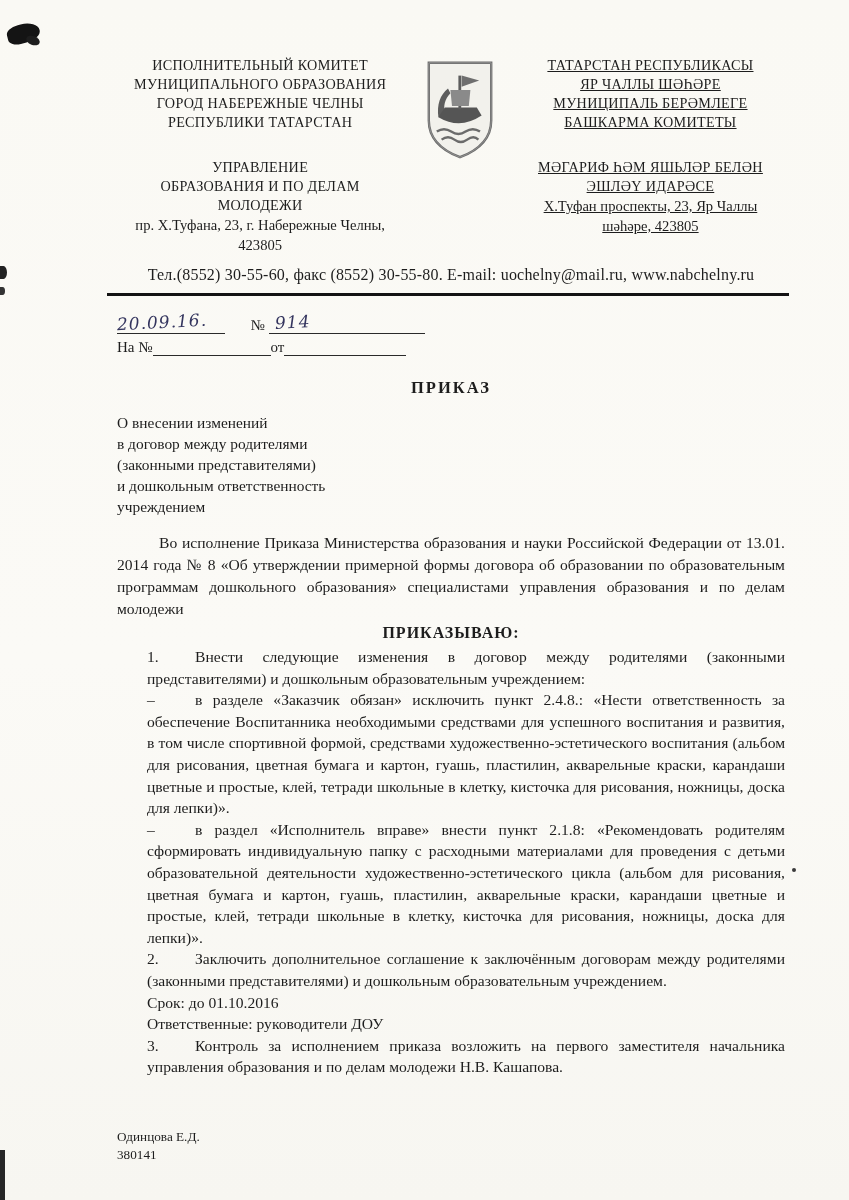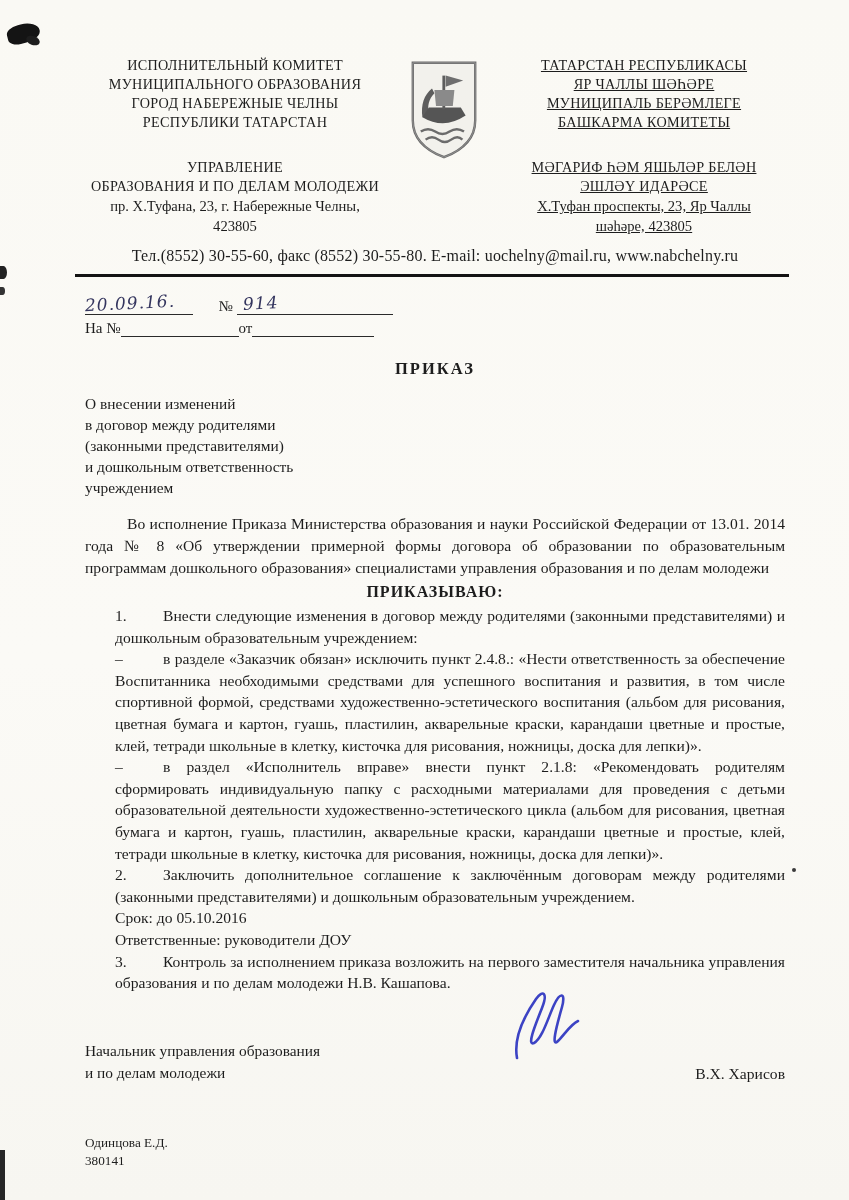--- a/index.html
+++ b/index.html
@@ -5,21 +5,21 @@
   html,body { margin:0; padding:0; background:#d8d8d4; }
   .page {
     position:relative;
     width:849px; height:1200px;
     margin:0 auto;
     background:linear-gradient(180deg,#faf9f4 0%, #fbfaf6 55%, #f7f6f1 100%);
     overflow:hidden;
     font-family:"Liberation Serif","DejaVu Serif",serif;
     color:#1d1d1d;
     box-sizing:border-box;
-    padding:56px 64px 0 85px;
+    padding:56px 64px 0 117px;
   }
   
   .header { display:flex; width:100%; }
   .hcol { text-align:center; }
   .hcol.left  { width:300px; }
   .hcol.center{ width:118px; display:flex; justify-content:center; align-items:flex-start; padding-top:2px; }
   .hcol.right { width:282px;text-decoration:underline; }
   .org-line  { font-size:14.2px; line-height:19px; letter-spacing:.3px; }
   .dept { margin-top:26px; }
   .dept-line { font-size:14.2px; line-height:19px; letter-spacing:.3px; }
@@ -148,34 +148,24 @@
   </div>
 
   <div class="preamble">Во исполнение Приказа Министерства образования и науки Российской Федерации от 13.01. 2014  года № 8 «Об утверждении примерной формы договора об образовании по образовательным программам дошкольного образования» специалистами управления образования и по делам молодежи</div>
   <div class="order-word">ПРИКАЗЫВАЮ:</div>
 
   <div class="items">
     <div class="item"><span class="marker">1.</span><span>Внести следующие изменения в договор между родителями (законными представителями) и дошкольным образовательным учреждением:</span></div>
     <div class="item"><span class="marker">–</span><span>в разделе «Заказчик обязан» исключить  пункт 2.4.8.: «Нести ответственность за обеспечение Воспитанника необходимыми средствами для успешного воспитания и развития, в том числе спортивной формой, средствами художественно-эстетического воспитания (альбом для рисования, цветная бумага и картон, гуашь, пластилин, акварельные краски, карандаши цветные и простые, клей, тетради школьные в клетку, кисточка для рисования, ножницы, доска для лепки)».</span></div>
     <div class="item"><span class="marker">–</span><span>в раздел «Исполнитель вправе» внести пункт 2.1.8: «Рекомендовать родителям сформировать индивидуальную папку с расходными материалами  для проведения с детьми образовательной деятельности художественно-эстетического цикла (альбом для рисования, цветная бумага и картон, гуашь, пластилин, акварельные краски, карандаши цветные и простые, клей, тетради школьные в клетку, кисточка для рисования, ножницы, доска для лепки)».</span></div>
     <div class="item"><span class="marker">2.</span><span>Заключить дополнительное соглашение к заключённым договорам между родителями (законными представителями) и дошкольным образовательным учреждением.</span></div>
-    <div class="item"><span class="marker"></span><span>Срок: до 05.10.2016</span></div>
+    <div class="item"><span class="marker"></span><span>Срок: до 01.10.2016</span></div>
     <div class="item"><span class="marker"></span><span>Ответственные: руководители ДОУ</span></div>
     <div class="item"><span class="marker">3.</span><span>Контроль за исполнением приказа возложить на первого заместителя начальника управления образования и по делам молодежи Н.В. Кашапова.</span></div>
   </div>
 
-  <div class="sig-row">
-    <div class="sig-left">
-      <div>Начальник управления образования</div>
-      <div>и по делам молодежи</div>
-    </div>
-    <svg class="flourish" width="92" height="92" viewBox="0 0 92 92">
-      <path d="M14,76 C10,54 24,30 33,17 C40,7 45,11 39,26 C31,46 24,64 31,61 C39,57 45,36 51,23 C57,10 63,10 59,25 C53,46 48,66 55,59 C61,53 68,42 75,39" fill="none" stroke="#3c43c4" stroke-width="2.6" stroke-linecap="round"></path>
-    </svg>
-    <div class="sig-name">В.Х. Харисов</div>
-  </div>
 
   <div class="footer">
     <div>Одинцова Е.Д.</div>
     <div>380141</div>
   </div>
 
 </div>
 
 </body></html>

